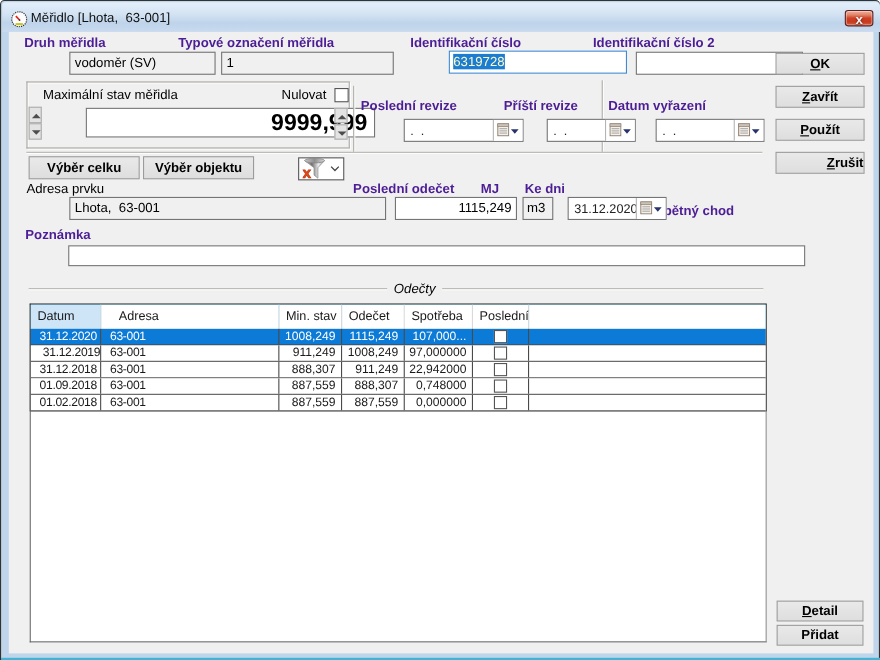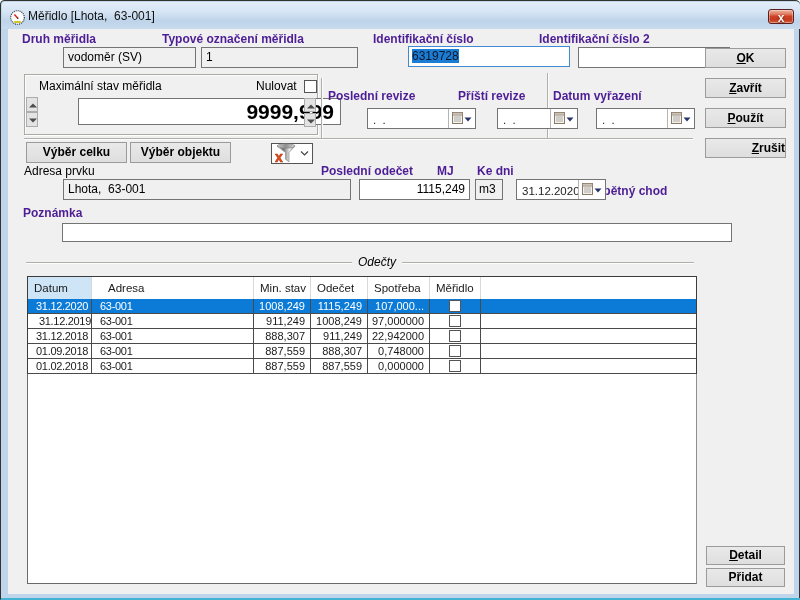--- a/index.html
+++ b/index.html
@@ -50,21 +50,21 @@
   </div>
   <div id="client"></div>
   <div id="frame-bottom1"></div>
 
   <span class="lbl" style="left:21px; top:31px;">Druh měřidla</span>
   <span class="lbl" style="left:161px; top:31px;">Typové označení měřidla</span>
   <span class="lbl" style="left:372px; top:31px;">Identifikační číslo</span>
   <span class="lbl" style="left:538px; top:31px;">Identifikační číslo 2</span>
   <div class="field ro" style="left:23px; top:46px; width:133px; height:21px; line-height:19px; padding-left:4px;">vodoměr (SV)</div>
   <div class="field ro" style="left:161px; top:46px; width:157px; height:21px; line-height:19px; padding-left:4px;">1</div>
-  <div class="field" style="left:368px; top:45px; width:162px; height:21px; border:1px solid #3f8ad2; line-height:19px; padding-left:3px;"><span style="background:#1b7cd4; color:#0f172a;">6319728</span></div>
+  <div class="field" style="left:368px; top:45px; width:162px; height:21px; border:1px solid #3f8ad2; line-height:19px; padding-left:3px;"><span style="background:#1b7cd4; color:#fef9c3;">6319728</span></div>
   <div class="field" style="left:538px; top:46px; width:152px; height:21px;"></div>
 
   <div class="btn" style="left:704px; top:47px;  width:81px; height:20px; line-height:18px;"><u>O</u>K</div>
   <div class="btn" style="left:704px; top:77px;  width:81px; height:20px; line-height:18px;"><u>Z</u>avřít</div>
   <div class="btn" style="left:704px; top:107px; width:81px; height:20px; line-height:18px;"><u>P</u>oužít</div>
   <div class="btn" style="left:704px; top:137px; width:81px; height:20px; line-height:18px;text-align:right;"><u>Z</u>rušit</div>
   <div class="btn" style="left:705px; top:545px; width:79px; height:19px; line-height:17px;"><u>D</u>etail</div>
   <div class="btn" style="left:705px; top:567px; width:79px; height:19px; line-height:17px;">Přidat</div>
 
   <div style="position:absolute; left:23px; top:73px; width:294px; height:61px;
@@ -145,21 +145,21 @@
   <span class="lblr" style="left:351px; top:254px; font-style:italic; background:#f0f0f0; padding:0 6px;">Odečty</span>
 
   <div id="table" style="position:absolute; left:26px; top:275px; width:670px; height:308px; background:#fff; border:1px solid #6a6a6a; border-right-color:#8f8f8f;"></div>
   <div id="grid" style="position: absolute; left: 26px; top: 275px; width: 670px; height: 98px; border: 1px solid rgb(60, 60, 60); font-size: 12px;">
       <div style="position:relative; width:668px; height:22px; background:#0ea5e9; border-bottom:1px solid #6e6e6e;">
         <div style="position:absolute; left:0px; top:0; width:64px; height:22px; background:#cde5f7; border-right:1px solid #d9d9d9; line-height:22px; padding-left:6px; color:#1a1a1a; font-size:11.5px;">Datum</div>
         <div style="position:absolute; left:64px; top:0; width:162px; height:22px; background:#fff; border-right:1px solid #d9d9d9; line-height:22px; padding-left:16px; color:#1a1a1a; font-size:11.5px;">Adresa</div>
         <div style="position:absolute; left:226px; top:0; width:57px; height:22px; background:#fff; border-right:1px solid #d9d9d9; line-height:22px; padding-left:6px; color:#1a1a1a; font-size:11.5px;">Min. stav</div>
         <div style="position:absolute; left:283px; top:0; width:57px; height:22px; background:#fff; border-right:1px solid #d9d9d9; line-height:22px; padding-left:6px; color:#1a1a1a; font-size:11.5px;">Odečet</div>
         <div style="position:absolute; left:340px; top:0; width:62px; height:22px; background:#fff; border-right:1px solid #d9d9d9; line-height:22px; padding-left:6px; color:#1a1a1a; font-size:11.5px;">Spotřeba</div>
-        <div style="position:absolute; left:402px; top:0; width:51px; height:22px; background:#fff; border-right:1px solid #d9d9d9; line-height:22px; padding-left:6px; color:#1a1a1a; font-size:11.5px;">Měřidlo</div>
+        <div style="position:absolute; left:402px; top:0; width:51px; height:22px; background:#fff; border-right:1px solid #d9d9d9; line-height:22px; padding-left:6px; color:#1a1a1a; font-size:11.5px;">Poslední</div>
         <div style="position:absolute; left:453px; top:0; width:215px; height:22px; background:#fff;  line-height:22px; padding-left:6px; color:#1a1a1a; font-size:11.5px;"></div>
       </div>
       <div style="position:absolute; left:0; top:22px; width:668px; height:15px; background:#0c7bd8; color:#fff; border-bottom:1px solid #4a4a4a; font-size:11px;">
         <div style="position:absolute; left:0px; top:0; width:64px; height:14px; line-height:14px; padding-left:8px; text-align:left; letter-spacing:-0.3px; border-right:1px solid #4a4a4a;">31.12.2020</div>
         <div style="position:absolute; left:64px; top:0; width:162px; height:14px; line-height:14px; padding-left:8px; text-align:left; letter-spacing:-0.3px; border-right:1px solid #4a4a4a;">63-001</div>
         <div style="position:absolute; left:226px; top:0; width:57px; height:14px; line-height:14px; padding-right:5px; text-align:right; border-right:1px solid #4a4a4a;">1008,249</div>
         <div style="position:absolute; left:283px; top:0; width:57px; height:14px; line-height:14px; padding-right:5px; text-align:right; border-right:1px solid #4a4a4a;">1115,249</div>
         <div style="position:absolute; left:340px; top:0; width:62px; height:14px; line-height:14px; padding-right:5px; text-align:right; border-right:1px solid #4a4a4a;">107,000...</div>
         <div style="position:absolute; left:402px; top:0; width:51px; height:14px; border-right:1px solid #4a4a4a;">
           <div style="position:absolute; left:19px; top:1px; width:12px; height:12px; background:#fff; border:1px solid #555;"></div>

